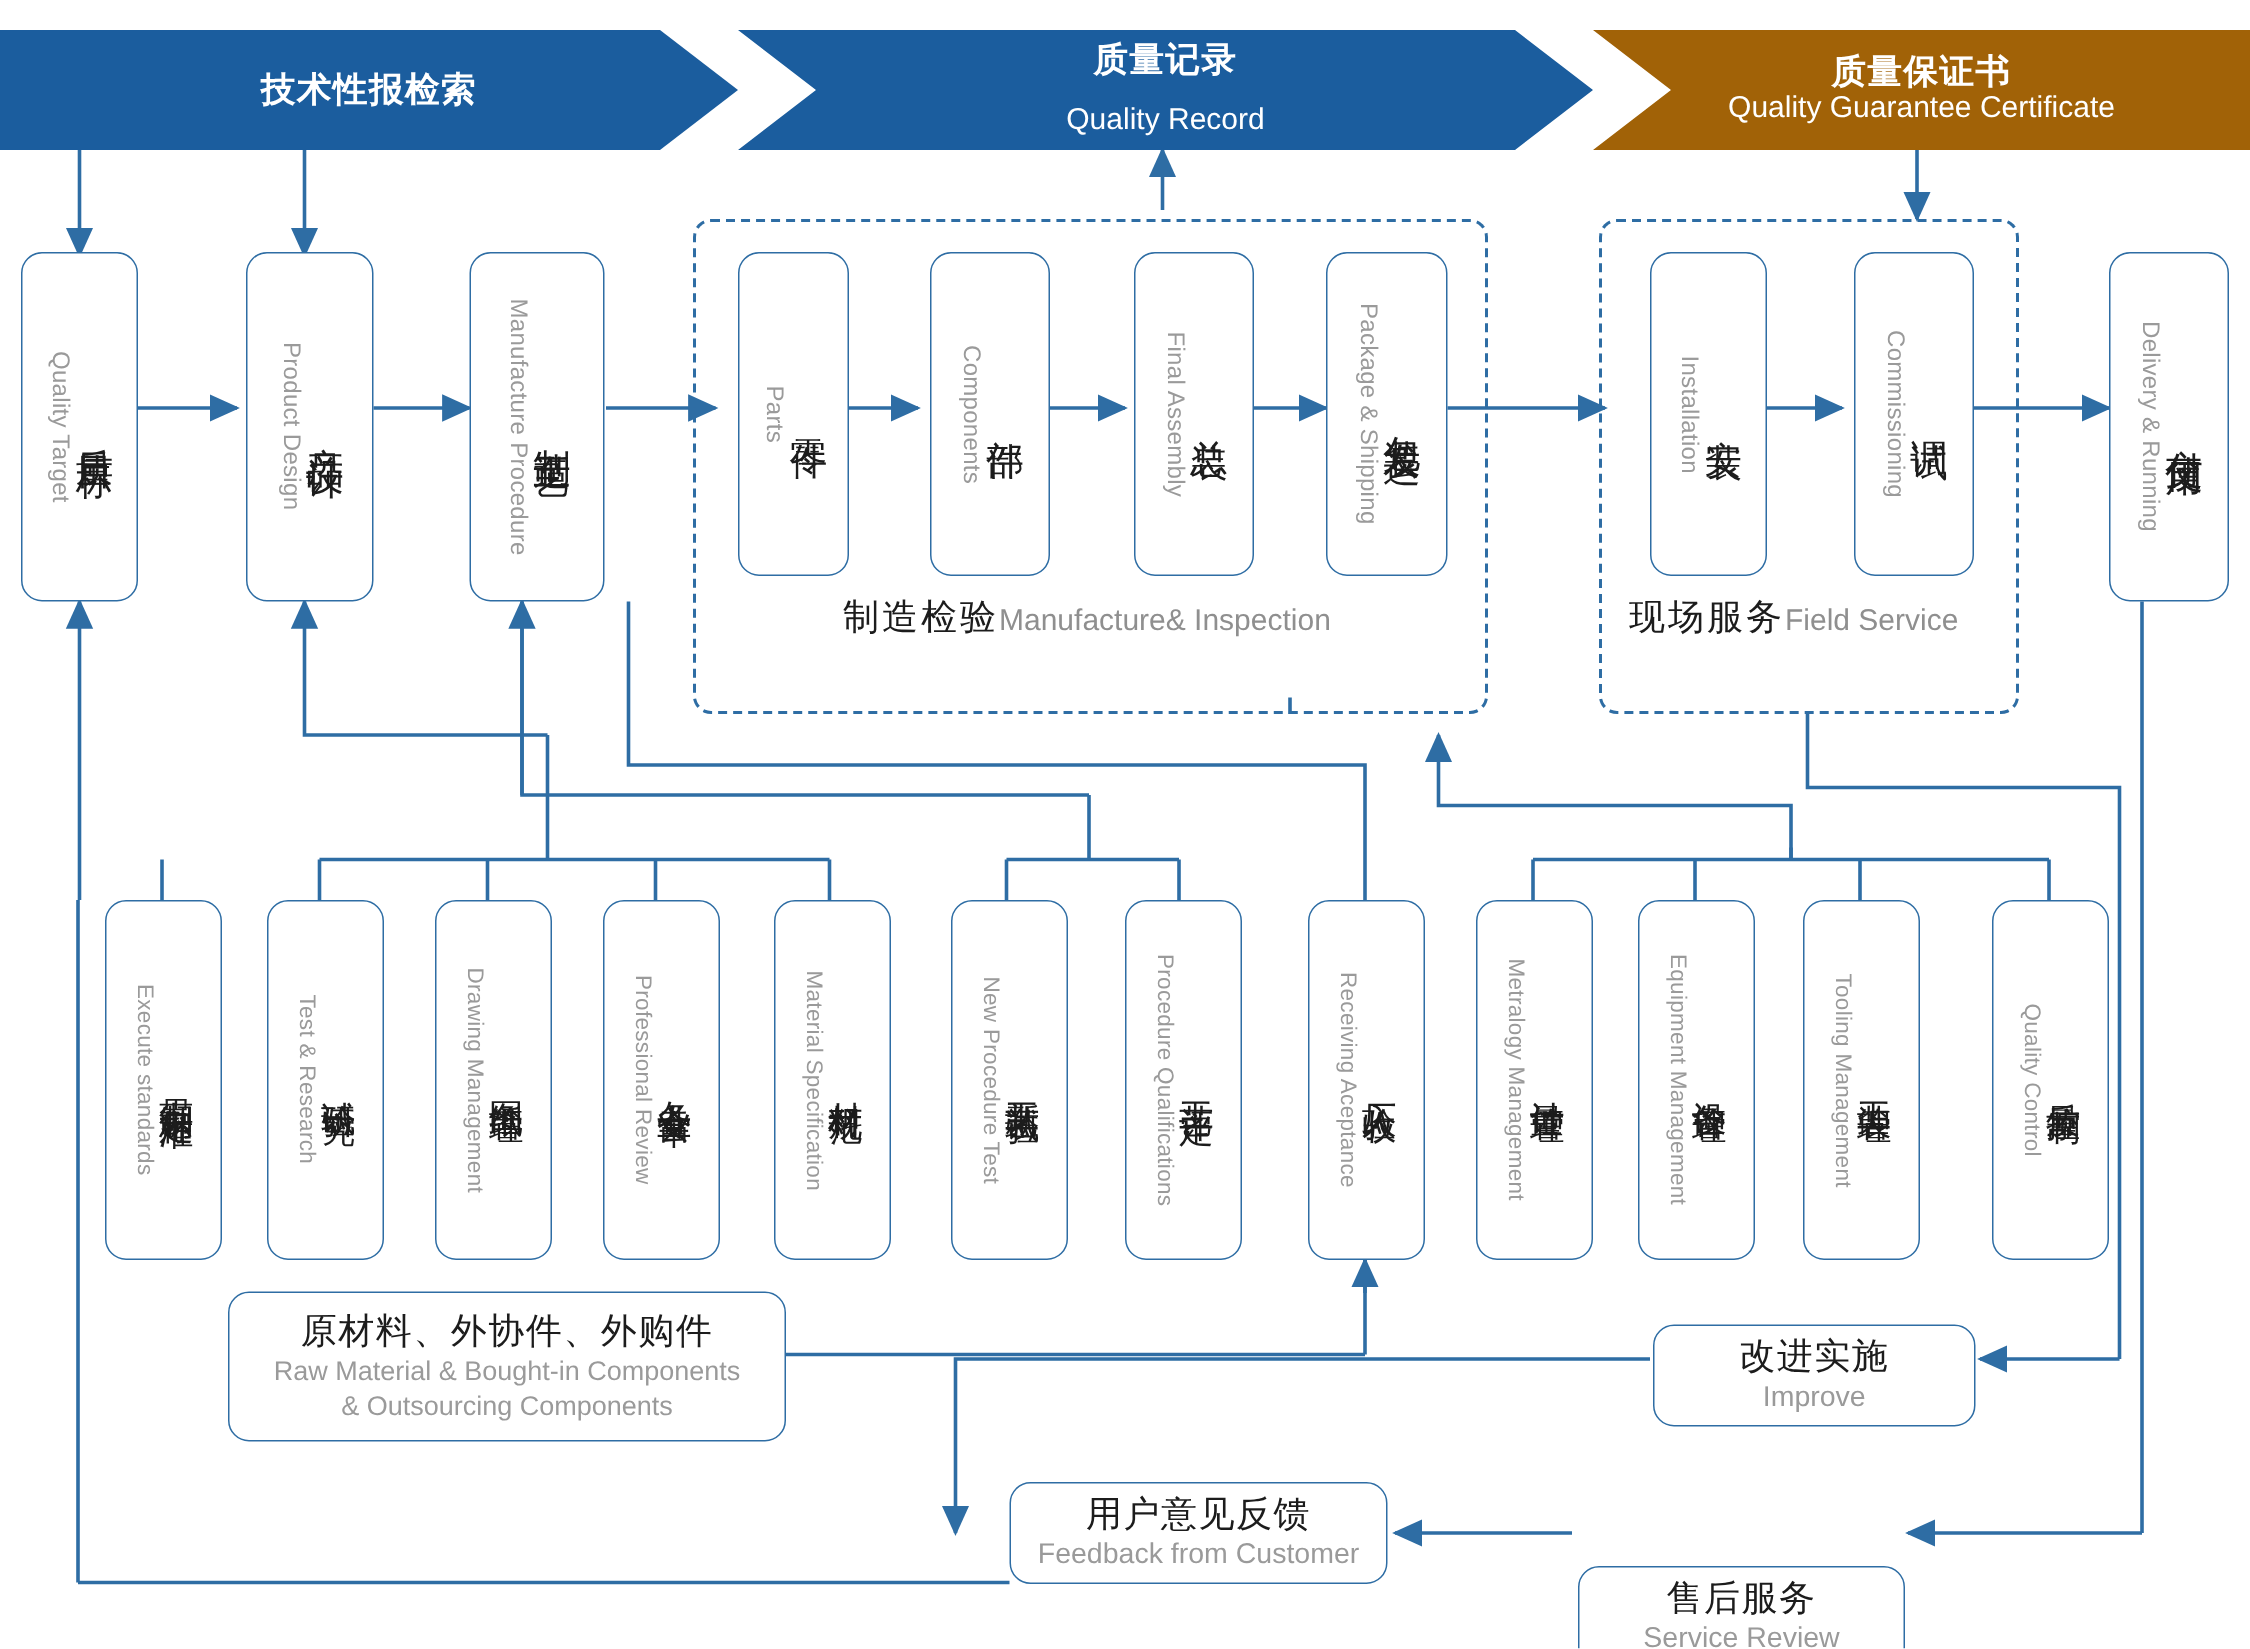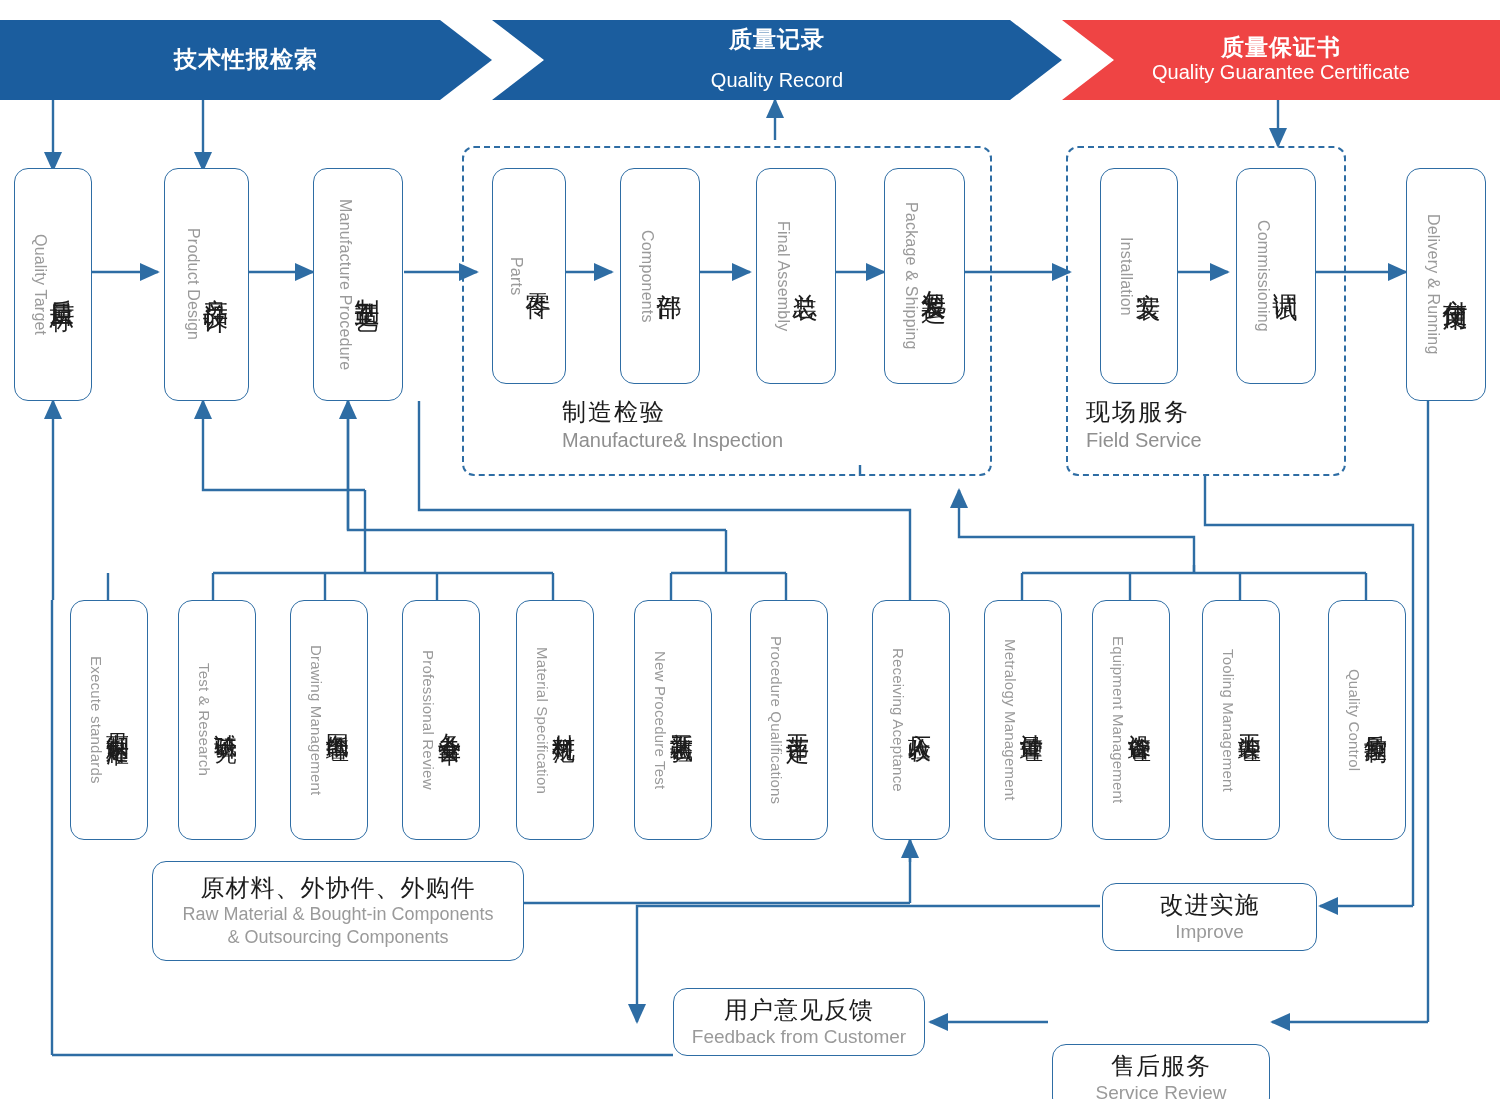--- a/index.html
+++ b/index.html
@@ -20,21 +20,21 @@
   .vnode.small .cn{font-size:23px;letter-spacing:2px;}
   .vnode.small .en{font-size:15px;}
 
   .hnode{display:flex;flex-direction:column;align-items:center;justify-content:center;text-align:center;padding:4px 8px;}
   .hnode .cn{font-size:24px;color:#1c1c1c;line-height:1.25;letter-spacing:1px;}
   .hnode .en{font-size:19px;color:#9a9a9a;line-height:1.25;}
   .hnode.multi .en{font-size:18px;line-height:1.3;}
 
   
   .group{position:absolute;box-sizing:border-box;border:2px dashed #2e6da4;border-radius:12px;background:transparent;}
-  .group-label{position:absolute;display:flex;flex-direction:column;align-items:flex-start;text-align:center;}
+  .group-label{position:absolute;display:flex;flex-direction:row;align-items:flex-end;text-align:center;}
   .group-label .cn{font-size:24px;color:#1c1c1c;line-height:1.3;letter-spacing:2px;}
   .group-label .en{font-size:20px;color:#8f8f8f;line-height:1.3;}
 </style>
 </head>
 <body>
 
 <div id="stage">
 
   <svg class="wires" viewBox="0 0 1500 1099">
     <defs>
@@ -116,21 +116,21 @@
               clip-path:polygon(0 0, 440px 0, 492px 40px, 440px 80px, 0 80px);">
     <div class="cn">技术性报检索</div>
   </div>
 
   <div class="banner" style="left:492px;top:20px;width:570px;height:80px;background:#1b5d9e;
               clip-path:polygon(0 0, 518px 0, 570px 40px, 518px 80px, 0 80px, 52px 40px);gap:16px;">
     <div class="cn">质量记录</div>
     <div class="en">Quality Record</div>
   </div>
 
-  <div class="banner" style="left:1062px;top:20px;width:438px;height:80px;background:#ef4444;
+  <div class="banner" style="left:1062px;top:20px;width:438px;height:80px;background:#a16207;
               clip-path:polygon(0 0, 438px 0, 438px 80px, 0 80px, 52px 40px);">
     <div class="cn">质量保证书</div>
     <div class="en">Quality Guarantee Certificate</div>
   </div>
 
   <div class="group" style="left:462px;top:146px;width:530px;height:330px;"></div>
   <div class="group-label" style="left:562px;top:396px;width:330px;">
     <div class="cn">制造检验</div>
     <div class="en">Manufacture&amp; Inspection</div>
   </div>

